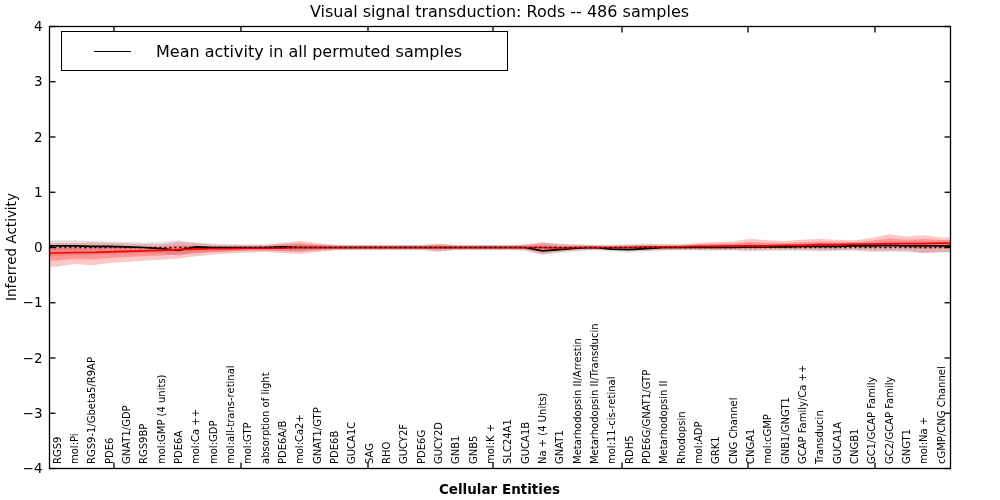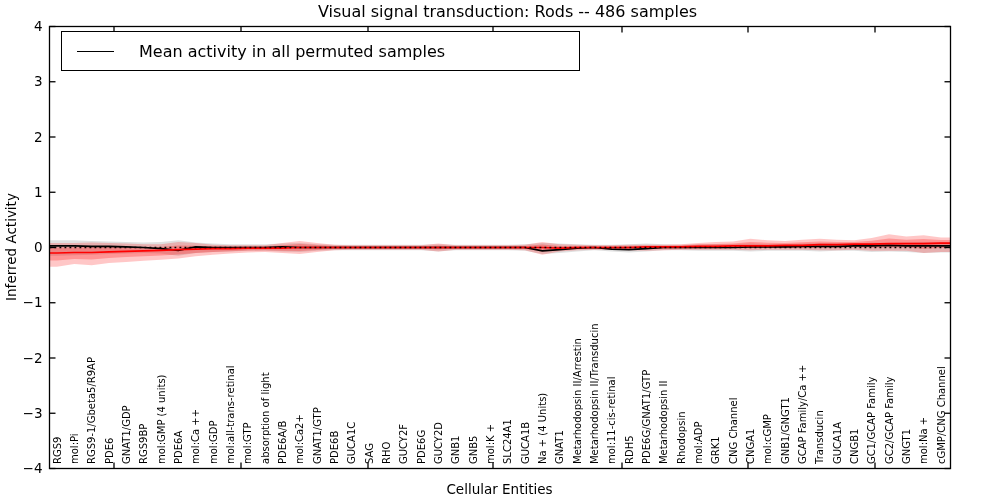--- a/index.html
+++ b/index.html
@@ -1,35 +1,35 @@
 <!DOCTYPE html>
 <html><head>
 <meta charset="utf-8">
 <style>
   html,body{margin:0;padding:0;background:#ffffff;}
   #figure{
     position:relative;width:1000px;height:500px;background:#ffffff;
     font-family:"DejaVu Sans","Liberation Sans",sans-serif;overflow:hidden;
   }
   #chart-title{
-    position:absolute;left:57px;top:2px;width:901px;text-align:center;
+    position:absolute;left:49px;top:2px;width:901px;text-align:center;
     font-size:16px;color:#000;
   }
   #y-axis-label{
     position:absolute;left:11px;top:247px;transform:translate(-50%,-50%) rotate(-90deg);
     font-size:13.5px;color:#000;white-space:nowrap;
   }
   #x-axis-label{
     position:absolute;left:49px;top:481px;width:901px;text-align:center;
-    font-size:13.5px;color:#000;
+    font-size:13.5px;color:#000;font-weight:bold;
   }
   #plot-svg{position:absolute;left:0;top:0;}
   #legend{
-    position:absolute;left:61px;top:31px;width:519px;box-sizing:border-box;
-    border:1.2px solid #000;background:#ffffff;padding:5px 10px;z-index:5;
+    position:absolute;left:61px;top:31px;width:447px;box-sizing:border-box;
+    border:1.2px solid #000;background:#ffffff;padding:5px 27px;z-index:5;
   }
   .legend-row{display:flex;align-items:center;height:28px;}
   .legend-line{display:inline-block;width:37px;height:0;border-top-style:solid;border-top-width:1.8px;margin:0 25px 0 5px;}
   .legend-label{font-size:16px;color:#000;white-space:nowrap;}
 </style>
 </head>
 <body>
 
 <div id="figure">
   <div id="chart-title">Visual signal transduction: Rods -- 486 samples</div>

